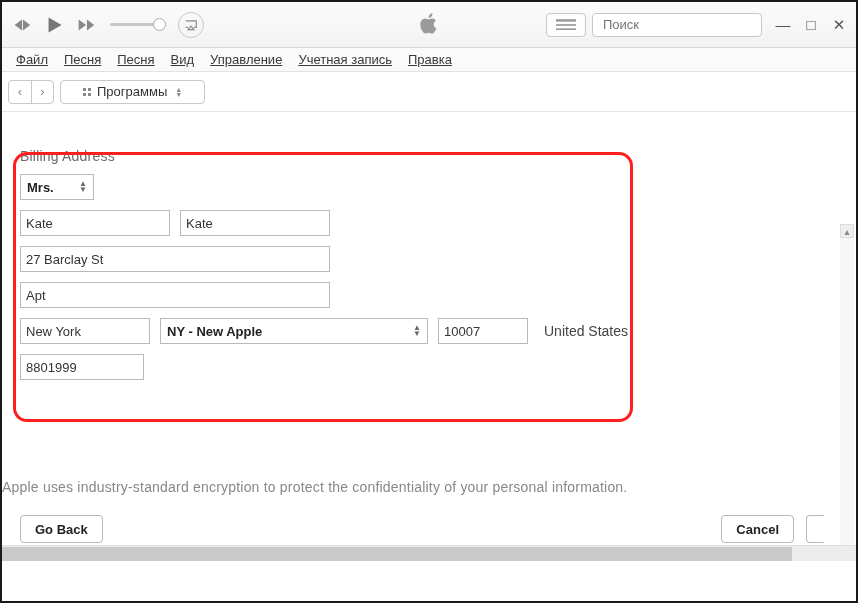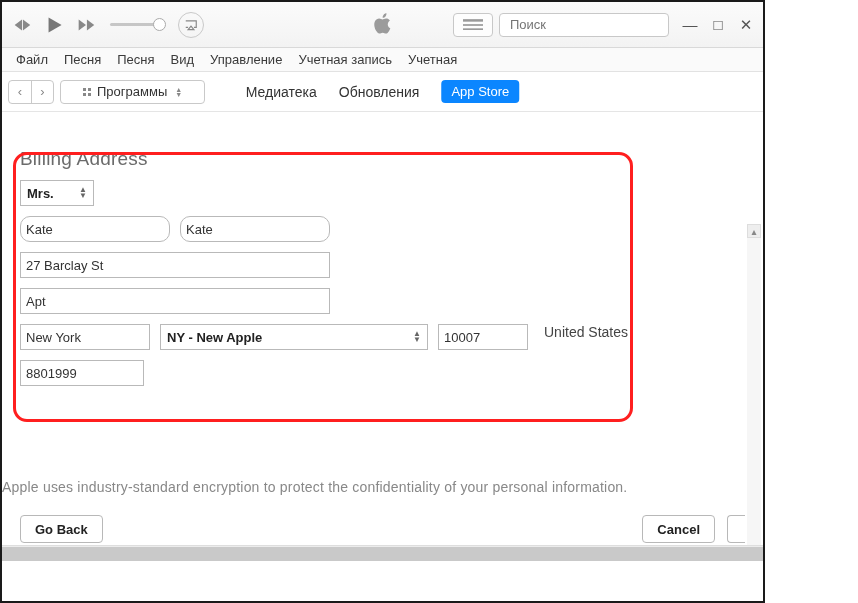--- a/index.html
+++ b/index.html
@@ -1,38 +1,38 @@
 <!DOCTYPE html>
 <html><head>
   <meta charset="utf-8">
   <style>
     * { box-sizing: border-box; margin: 0; padding: 0; }
     body { font-family: 'Segoe UI', Tahoma, sans-serif; font-size: 13px; background: #fff; color: #333; }
-    .window { width: 765px; height: 603px; border: 2px solid #1a1a1a; position: relative; background: #fff; overflow: hidden; }
+    .window { width: 858px; height: 603px; border: 2px solid #1a1a1a; position: relative; background: #fff; overflow: hidden; }
 
     .titlebar { height: 46px; background: linear-gradient(#fbfbfb,#f3f3f3); border-bottom: 1px solid #d9d9d9; display: flex; align-items: center; padding: 0 6px; position: relative; }
     .media-controls { display: flex; align-items: center; gap: 4px; }
     .mc-btn { width: 28px; height: 28px; display: flex; align-items: center; justify-content: center; color: #777; }
     .mc-btn svg { width: 22px; height: 22px; }
     .mc-play svg { width: 26px; height: 26px; }
     .vol-track { width: 54px; height: 3px; background: #c6c6c6; border-radius: 3px; margin: 0 6px; position: relative; }
     .vol-knob { position: absolute; right: -2px; top: -5px; width: 13px; height: 13px; border-radius: 50%; background: #fff; border: 1px solid #aaa; }
     .airplay { width: 26px; height: 26px; border: 1px solid #c9c9c9; border-radius: 50%; display: flex; align-items: center; justify-content: center; margin-left: 4px; color: #888; }
 
     .apple-logo { position: absolute; left: 50%; top: 50%; transform: translate(-50%,-50%); color: #999; }
 
     .right-tools { margin-left: auto; display: flex; align-items: center; gap: 6px; }
     .list-btn { width: 40px; height: 24px; border: 1px solid #c8c8c8; border-radius: 4px; background: #fdfdfd; display: flex; align-items: center; justify-content: center; color: #888; }
     .search { width: 170px; height: 24px; border: 1px solid #c8c8c8; border-radius: 4px; display: flex; align-items: center; padding: 0 6px; color: #888; background: #fff; }
     .search input { border: none; outline: none; font-size: 13px; color: #555; flex: 1; margin-left: 4px; background: transparent; }
 
     .win-controls { display: flex; gap: 10px; margin-left: 6px; padding-right: 2px; color: #555; }
     .win-ctrl { width: 18px; height: 18px; display: flex; align-items: center; justify-content: center; font-size: 15px; font-family: Arial; }
 
-    .menubar { height: 24px; background: #fafafa; border-bottom: 1px solid #e2e2e2; display: flex; align-items: center; padding: 0 6px; gap: 0; font-size: 13px; color: #3a3a3a; }
+    .menubar { height: 24px; background: #fafafa; border-bottom: 1px solid #e2e2e2; display: flex; align-items: center; padding: 0 6px; gap: 0; font-size: 13px; color: #3a3a3a; text-decoration: underline; }
     .menu-item { padding: 2px 8px; }
 
     .toolbar2 { height: 40px; display: flex; align-items: center; padding: 0 6px; border-bottom: 1px solid #e5e5e5; gap: 6px; }
     .nav-pair { display: flex; border: 1px solid #c9c9c9; border-radius: 4px; overflow: hidden; }
     .nav-seg { width: 22px; height: 22px; display: flex; align-items: center; justify-content: center; color: #888; font-size: 13px; }
     .nav-seg + .nav-seg { border-left: 1px solid #c9c9c9; }
 
     .cat-select { height: 24px; border: 1px solid #c9c9c9; border-radius: 4px; display: flex; align-items: center; padding: 0 22px; gap: 6px; font-size: 13px; color: #333; background: #fff; }
     .cat-select .grid { display: flex; flex-direction: column; gap: 2px; color: #888; }
     .grid-row { display: flex; gap: 2px; }
@@ -42,43 +42,43 @@
     .tabs-center { position: absolute; left: 50%; transform: translateX(-50%); display: flex; align-items: center; gap: 22px; font-size: 14px; }
     .tab { color: #333; }
     .tab-pill { background: #0b86ff; color: #fff; padding: 4px 10px; border-radius: 4px; font-size: 13px; }
 
     .content { position: relative; padding: 18px 10px 10px 10px; height: calc(100% - 46px - 24px - 40px - 16px); overflow: hidden; }
 
     .vscroll { position: absolute; right: 2px; top: 112px; width: 14px; height: 400px; }
     .vscroll-arrow { width: 14px; height: 14px; background: #eee; border: 1px solid #ddd; font-size: 10px; color: #888; display:flex; align-items:center; justify-content:center; }
     .vscroll-track { height: 372px; width: 14px; background: #f6f6f6; }
 
-    .section-title { font-family: Helvetica, Arial, sans-serif; font-size: 19px; color: #6b6b6b; letter-spacing: .2px; }
+    .section-title { font-family: Helvetica, Arial, sans-serif; font-size: 14px; color: #6b6b6b; letter-spacing: .2px; }
 
     .form-box { margin-top: 4px; padding: 14px 8px 22px 8px; }
     .highlight-ring { position: absolute; left: 11px; top: 40px; width: 620px; height: 270px; border: 3px solid #ff1f1f; border-radius: 14px; pointer-events: none; }
 
-    .row { display: flex; gap: 10px; margin-top: 10px; align-items: flex-start; }
+    .row { display: flex; gap: 10px; margin-top: 10px; align-items: center; }
     .field { border: 1px solid #b9b9b9; height: 26px; padding: 0 5px; font-size: 13px; color: #333; background: #fff; display: flex; align-items: center; font-family: Helvetica,Arial,sans-serif; }
     .field input, .sel input { border: none; outline: none; width: 100%; font-size: 13px; font-family: Helvetica,Arial,sans-serif; color: #333; }
 
     .sel { border: 1px solid #b9b9b9; height: 26px; padding: 0 6px; font-size: 13px; font-weight: 700; font-family: Helvetica,Arial,sans-serif; color: #222; background: #fff; display: flex; align-items: center; }
     .sel .st { margin-left: auto; display:flex; flex-direction:column; font-size: 8px; line-height: 6px; color:#666; }
-    .wl { width: 150px; border-radius: 10px; }
+    .wl { width: 150px; }
     .w-title { width: 74px; }
     .w-street { width: 310px; }
     .w-state { width: 268px; font-weight: 700; }
     .w-zip { width: 90px; }
     .w-area { width: 85px; }
     .w-phone { width: 124px; }
     .country-label { font-family: Helvetica,Arial,sans-serif; color: #444; font-size: 14px; margin-left: 6px; }
 
     .privacy { position:absolute; left: 0; bottom: 90px; font-family: Helvetica,Arial,sans-serif; color:#888; font-size: 14px; letter-spacing: .2px; }
 
-    .footer-btns { position: absolute; left: 0; right: 0; bottom: 42px; display: flex; padding: 0 18px; }
+    .footer-btns { position: absolute; left: 0; right: 14px; bottom: 42px; display: flex; padding: 0 18px; }
     .btn { border: 1px solid #b8b8b8; border-radius: 4px; height: 28px; padding: 0 14px; font-size: 13px; font-weight: 700; font-family: Helvetica,Arial,sans-serif; color:#222; background: #fff; display:flex; align-items:center; }
     .btn-right-group { margin-left: auto; display:flex; gap: 12px; }
     .btn-cut { width: 18px; padding: 0; border-right: none; border-radius: 4px 0 0 4px; }
 
     .hscroll { position:absolute; left: 0; right: 0; bottom: 24px; height: 16px; background: #ececec; border-top: 1px solid #dedede; }
     .hscroll-thumb { position:absolute; left: 0; top:1px; height: 14px; width: 790px; background: #c9c9c9; }
     .bottom-strip { position:absolute; left:0; right:0; bottom:0; height:24px; background:#fff; }
   </style>
 </head>
 <body>
@@ -141,21 +141,21 @@
     </div>
   </div>
 
   <div class="menubar">
     <div class="menu-item">Файл</div>
     <div class="menu-item">Песня</div>
     <div class="menu-item">Песня</div>
     <div class="menu-item">Вид</div>
     <div class="menu-item">Управление</div>
     <div class="menu-item">Учетная запись</div>
-    <div class="menu-item">Учетная</div>
+    <div class="menu-item">Правка</div>
   </div>
 
   <div class="toolbar2">
     <div class="nav-pair">
       <div class="nav-seg">‹</div>
       <div class="nav-seg">›</div>
     </div>
     <div class="cat-select">
       <div class="grid">
         <div class="grid-row">
@@ -165,25 +165,20 @@
         <div class="grid-row">
             <div class="grid-dot"></div>
             <div class="grid-dot"></div>
           </div>
       </div>
       <span>Программы</span>
       <div class="stepper">
           <span>▲</span>
           <span>▼</span>
         </div>
-    </div>
-    <div class="tabs-center">
-      <div class="tab">Медиатека</div>
-      <div class="tab">Обновления</div>
-      <div class="tab-pill">App Store</div>
     </div>
   </div>
 
   <div class="content">
 
     <div class="vscroll">
       <div class="vscroll-arrow">▴</div>
       <div class="vscroll-track"></div>
 
     </div>

